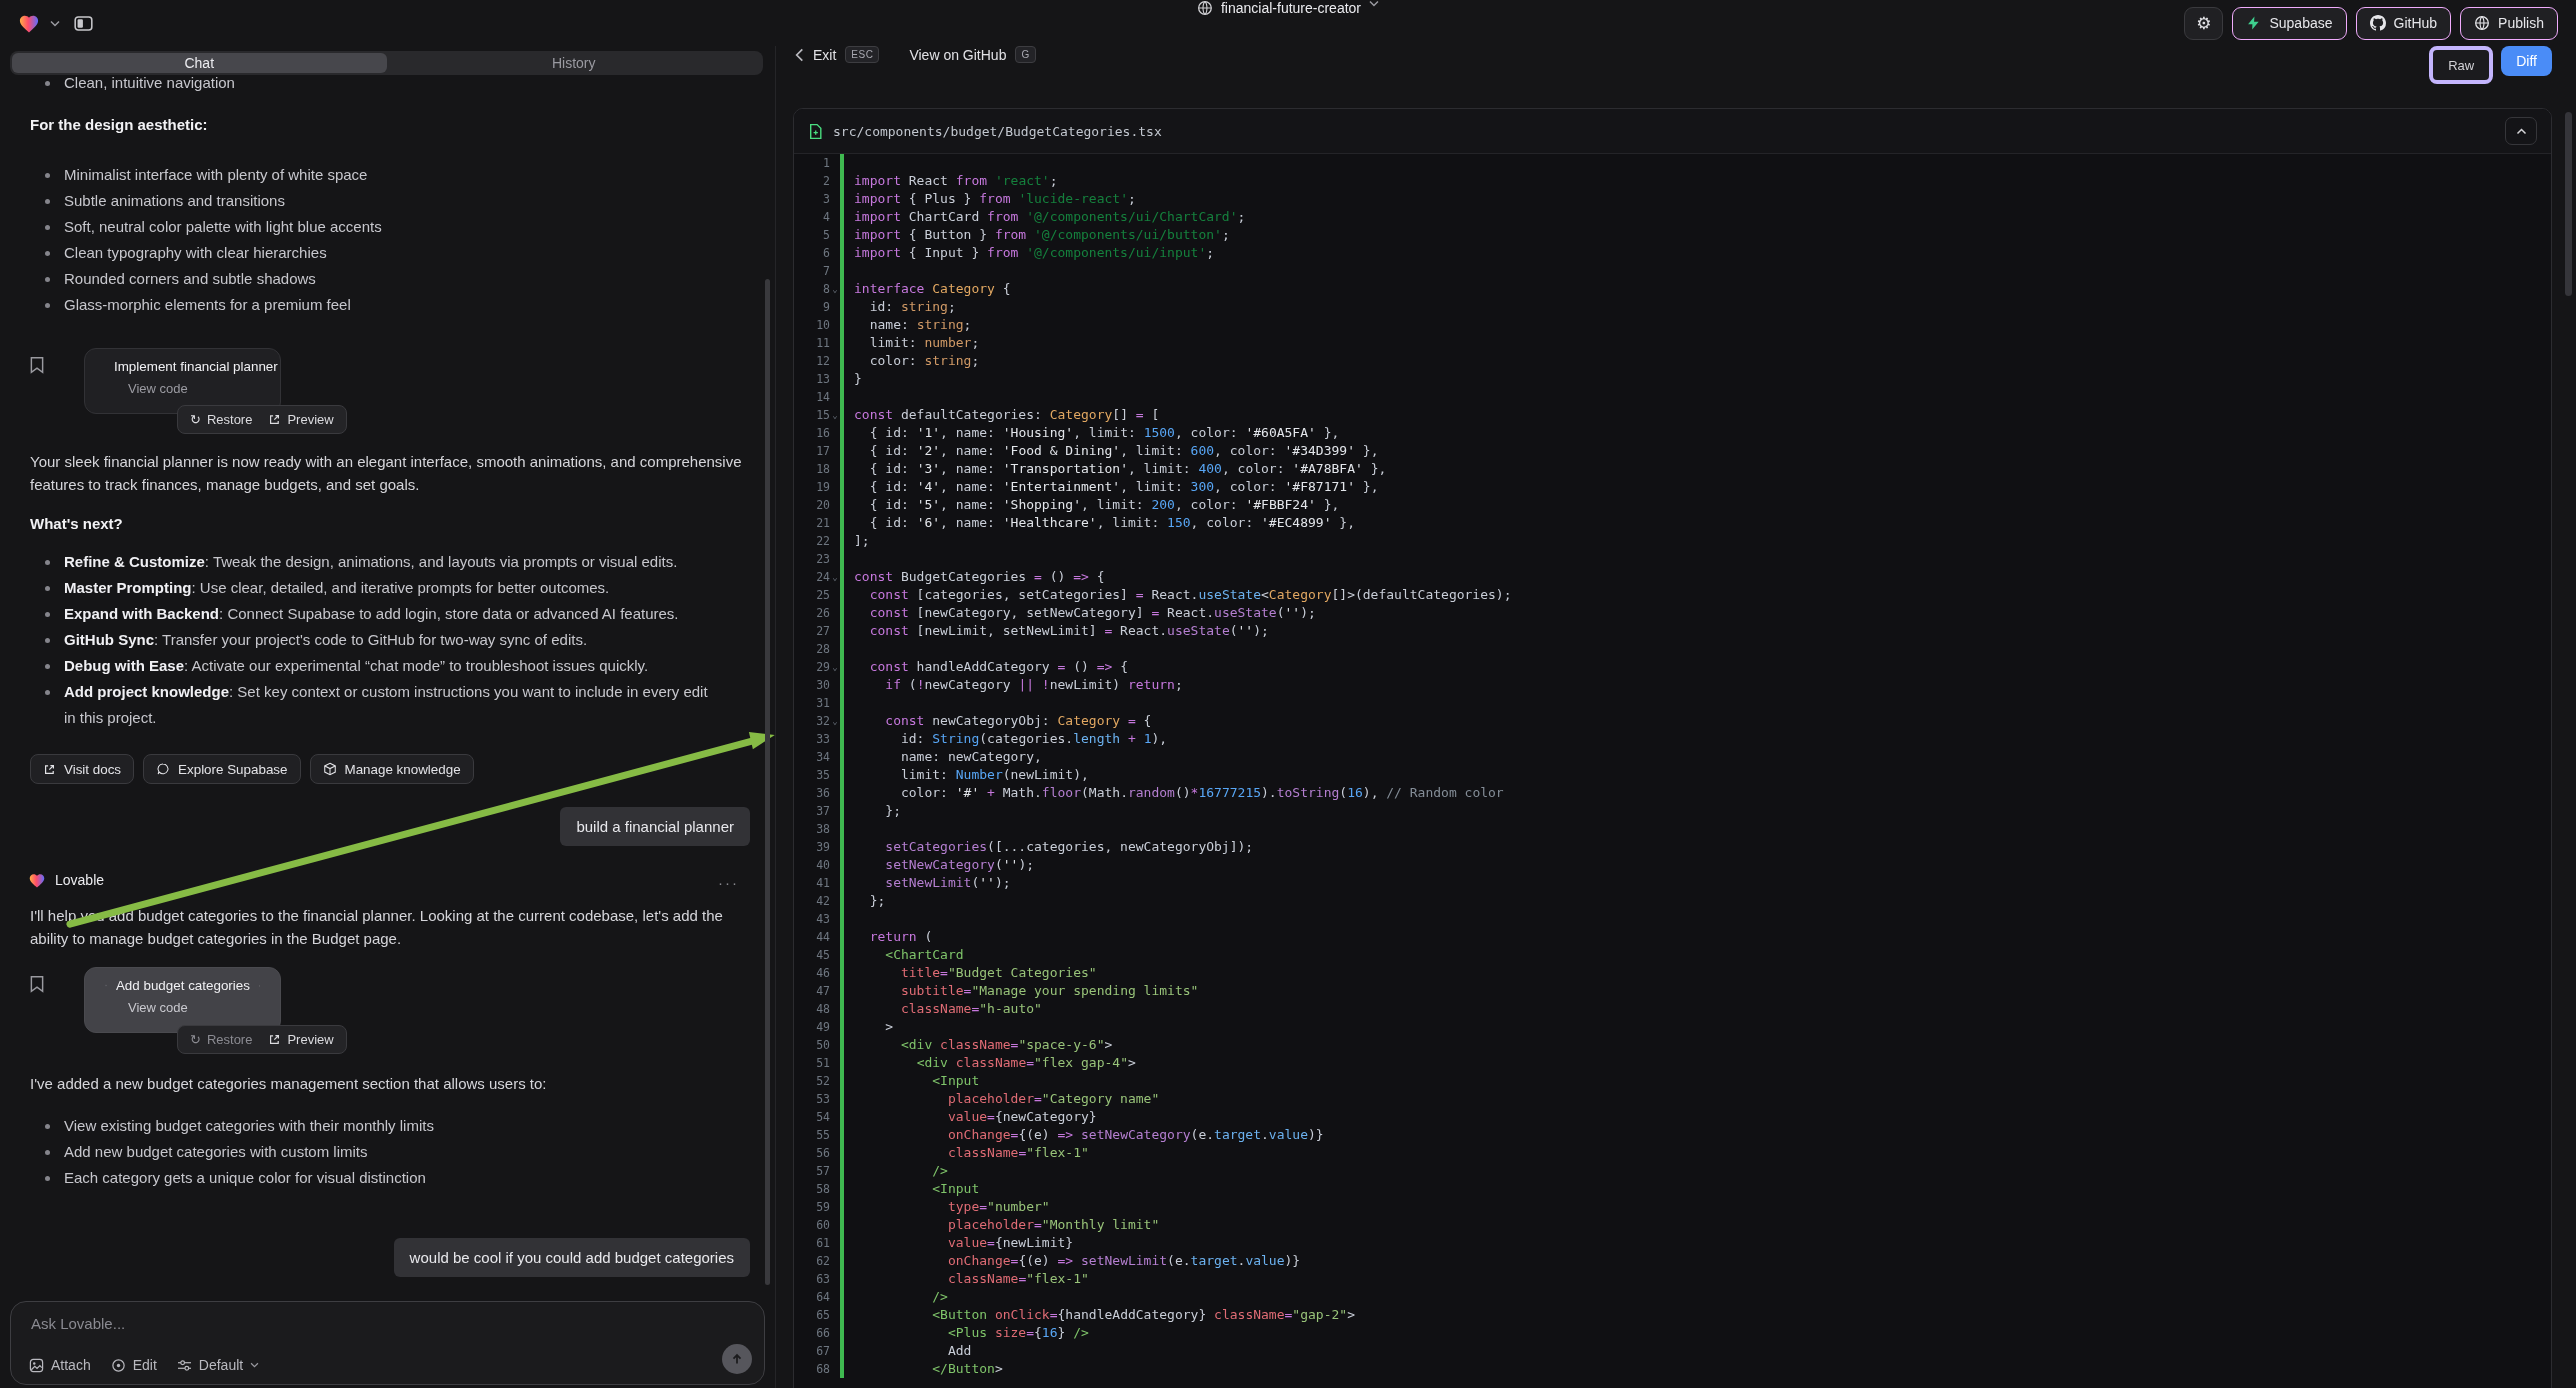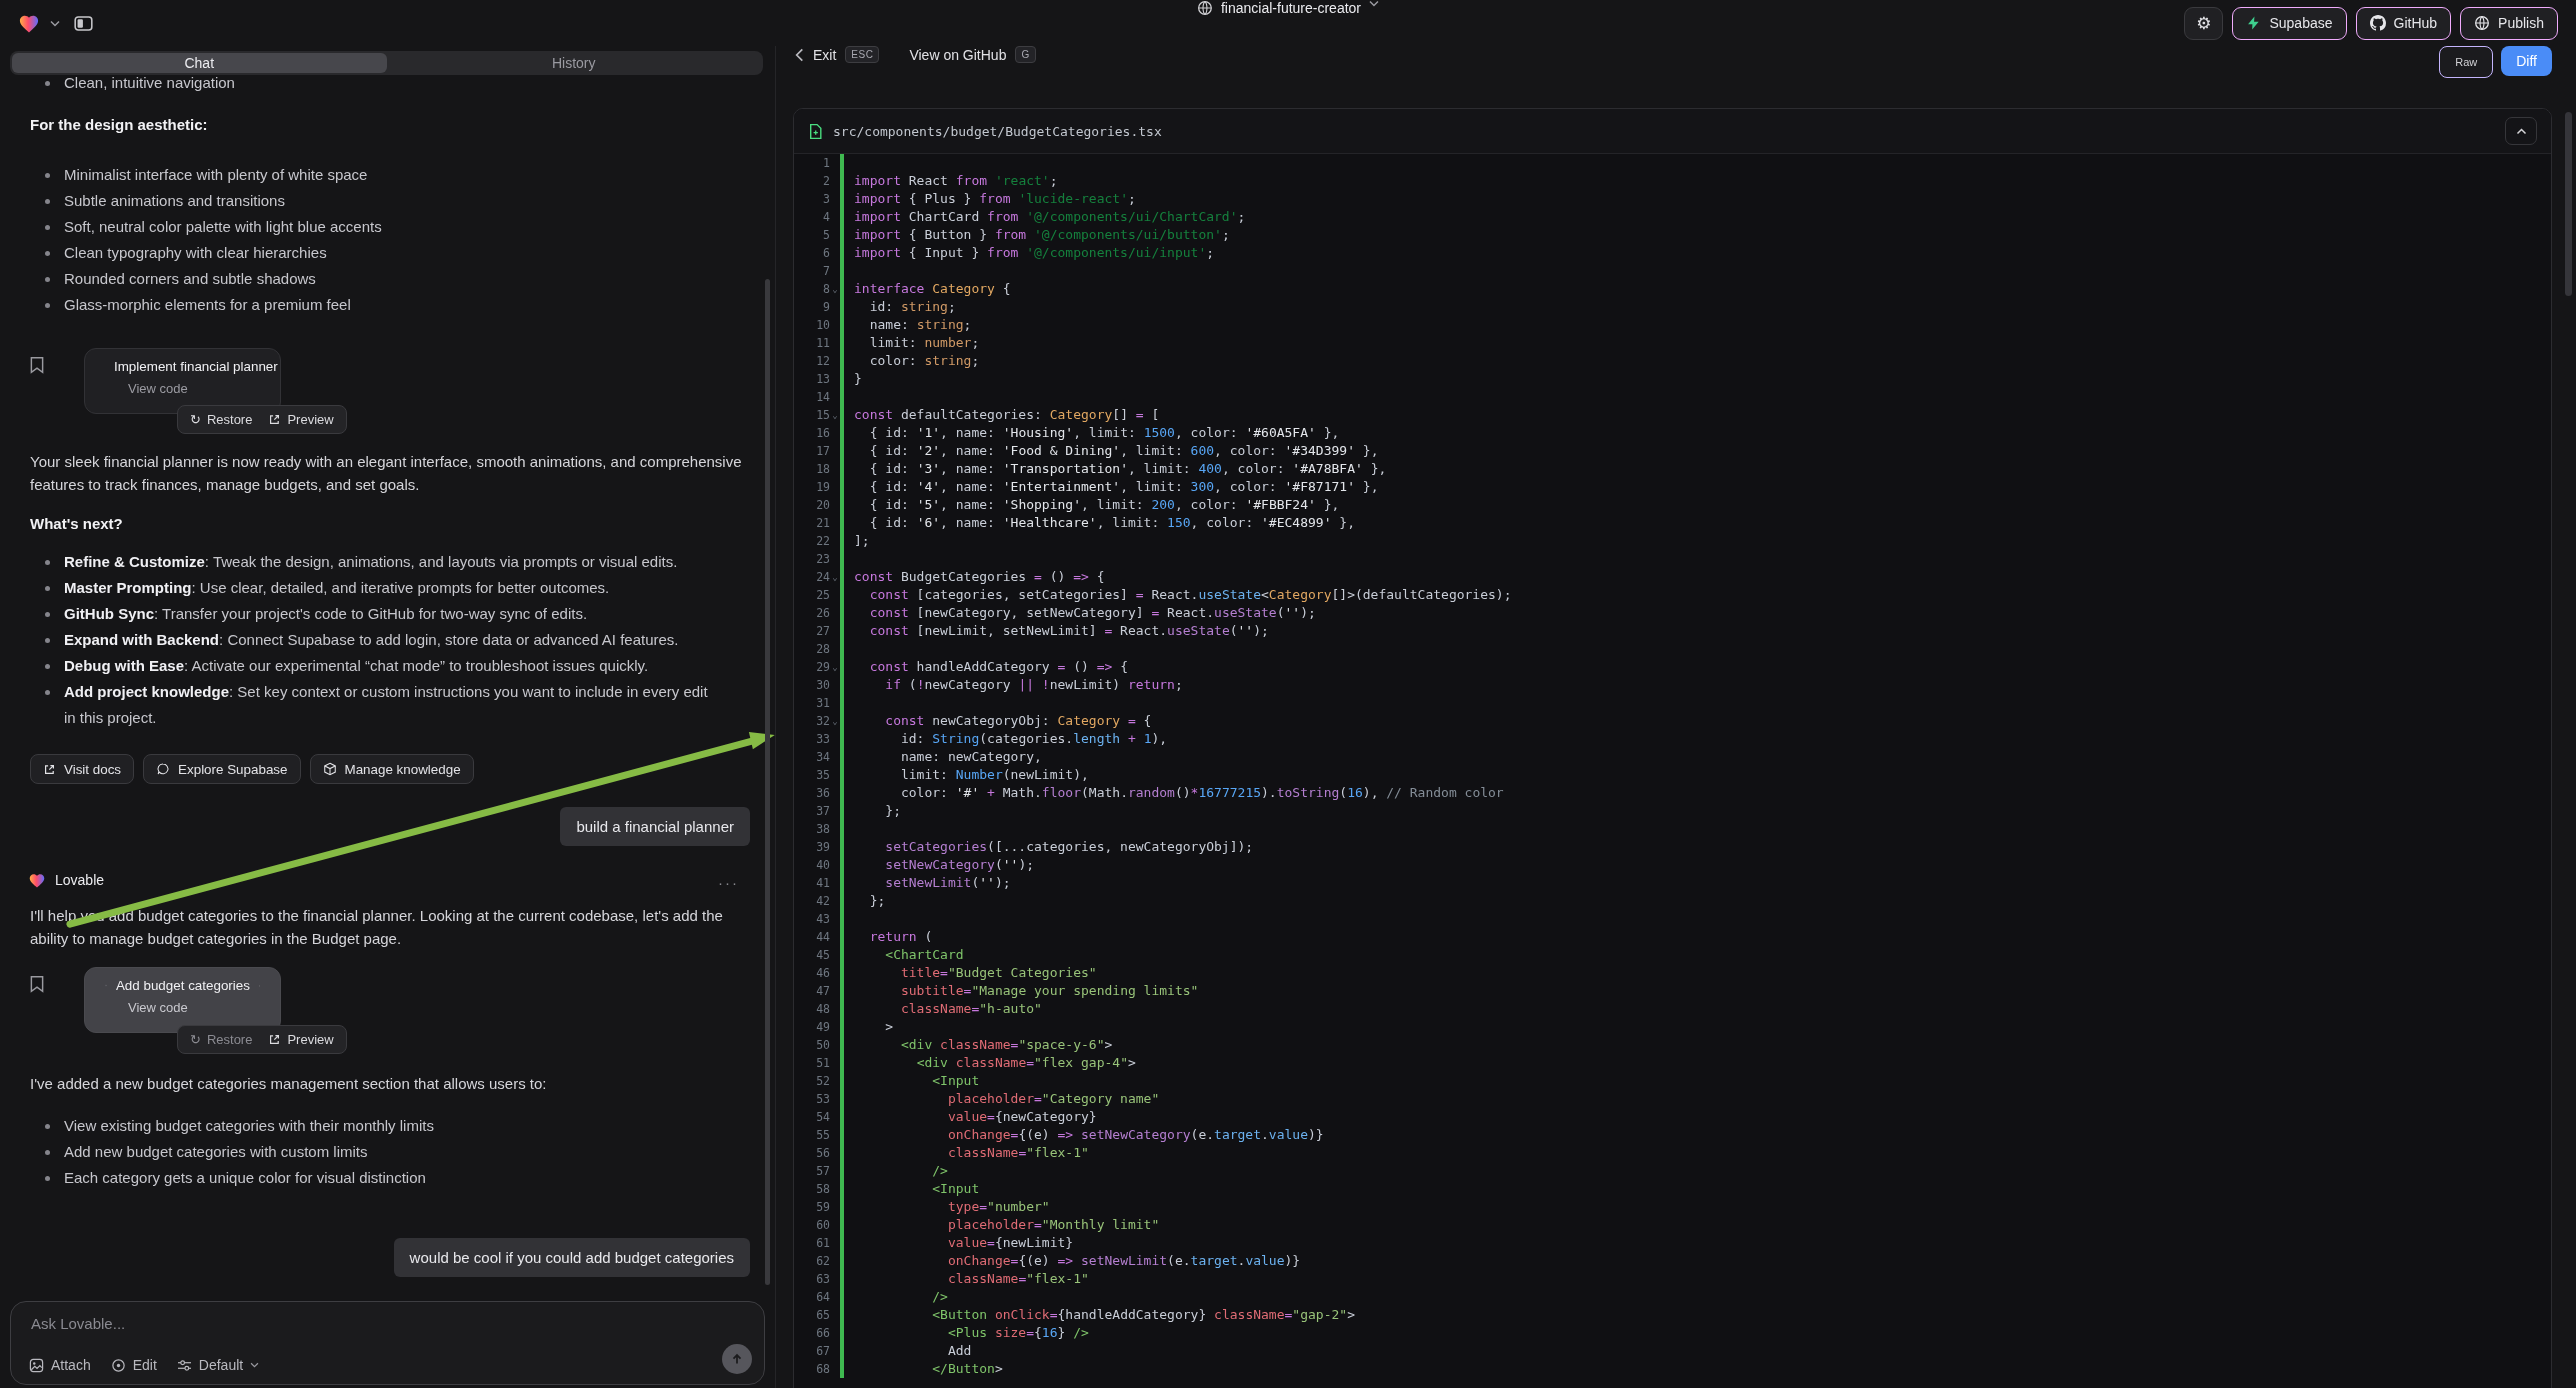--- a/index.html
+++ b/index.html
@@ -63,21 +63,21 @@
   .c-actions{position:absolute;left:18px;bottom:11px;display:flex;align-items:center;gap:20px;font-size:14px;color:#b9b9bf;}
   .c-act{display:flex;align-items:center;gap:7px;cursor:pointer;}
   .sendbtn{position:absolute;right:12px;bottom:10px;width:30px;height:30px;border-radius:50%;background:#56565c;display:flex;align-items:center;justify-content:center;cursor:pointer;}
 
   
   .codepane{position:absolute;left:777px;top:46px;right:0;bottom:0;background:#151517;}
   .code-toolbar{position:absolute;left:0;top:0;right:0;height:54px;display:flex;align-items:flex-start;padding:0 24px 0 18px;box-sizing:border-box;}
   .ct-item{display:flex;align-items:center;gap:9px;font-size:14px;color:#e2e2e6;cursor:pointer;}
   .kbd{font-size:10px;color:#a8a8b0;border:1px solid #3d3d41;background:#232327;border-radius:4px;padding:2px 5px;letter-spacing:0.5px;}
   .ct-right{margin-left:auto;display:flex;gap:8px;}
-  .btn-raw{height:30px;padding:0 15px;display:flex;align-items:center;border:1px solid #c4b5fd;border-radius:8px;background:#1b1b1e;color:#d2d2d6;font-size:11px;cursor:pointer;}
+  .btn-raw{height:30px;padding:0 15px;display:flex;align-items:center;border:4px solid #c4b5fd;border-radius:8px;background:#1b1b1e;color:#d2d2d6;font-size:13px;cursor:pointer;}
   .btn-diff{height:30px;padding:0 15px;display:flex;align-items:center;border-radius:8px;color:#fff;font-size:14px;cursor:pointer;}
 
   .filecard{position:absolute;left:16px;right:24px;top:62px;bottom:-2px;border:1px solid #2c2c30;border-radius:10px 10px 0 0;background:#101013;overflow:hidden;}
   .filehead{height:44px;display:flex;align-items:center;gap:10px;padding:0 14px;border-bottom:1px solid #242428;background:#141417;}
   .filepath{font-family:"DejaVu Sans Mono",monospace;font-size:13px;color:#c2c7cf;}
   .collapsebtn{margin-left:auto;width:30px;height:26px;border:1px solid #36363a;border-radius:7px;display:flex;align-items:center;justify-content:center;cursor:pointer;}
 
   .coderows{font-family:"DejaVu Sans Mono",monospace;font-size:13px;line-height:18px;}
   .crow{display:flex;height:18px;white-space:pre;}
   .ln{width:36px;text-align:right;color:#6e7680;font-size:11.5px;flex:none;}
@@ -225,22 +225,22 @@
       </span>
     </div>
 
     <div class="para abs" style="top:404px;">Your sleek financial planner is now ready with an elegant interface, smooth animations, and comprehensive features to track finances, manage budgets, and set goals.</div>
 
     <div class="heading abs" style="top:469px;">What's next?</div>
 
     <ul class="blist abs" style="top:503px;width:689px;">
       <li><b>Refine &amp; Customize</b><span>: Tweak the design, animations, and layouts via prompts or visual edits.</span></li>
       <li><b>Master Prompting</b><span>: Use clear, detailed, and iterative prompts for better outcomes.</span></li>
+      <li><b>Expand with Backend</b><span>: Connect Supabase to add login, store data or advanced AI features.</span></li>
       <li><b>GitHub Sync</b><span>: Transfer your project's code to GitHub for two-way sync of edits.</span></li>
-      <li><b>Expand with Backend</b><span>: Connect Supabase to add login, store data or advanced AI features.</span></li>
       <li><b>Debug with Ease</b><span>: Activate our experimental “chat mode” to troubleshoot issues quickly.</span></li>
       <li><b>Add project knowledge</b><span>: Set key context or custom instructions you want to include in every edit in this project.</span></li>
     </ul>
 
     <div class="qbtns abs" style="top:708px;">
       <div class="qbtn">
         <svg width="13" height="13" viewBox="0 0 14 14">
             <path d="M5.5 3H2.8v8.2H11V8.5" fill="none" stroke="#e3e3e7" stroke-width="1.3"></path>
             <path d="M8 2.8h3.2V6" fill="none" stroke="#e3e3e7" stroke-width="1.3"></path>
             <line x1="11" y1="3" x2="6.8" y2="7.2" stroke="#e3e3e7" stroke-width="1.3"></line>

